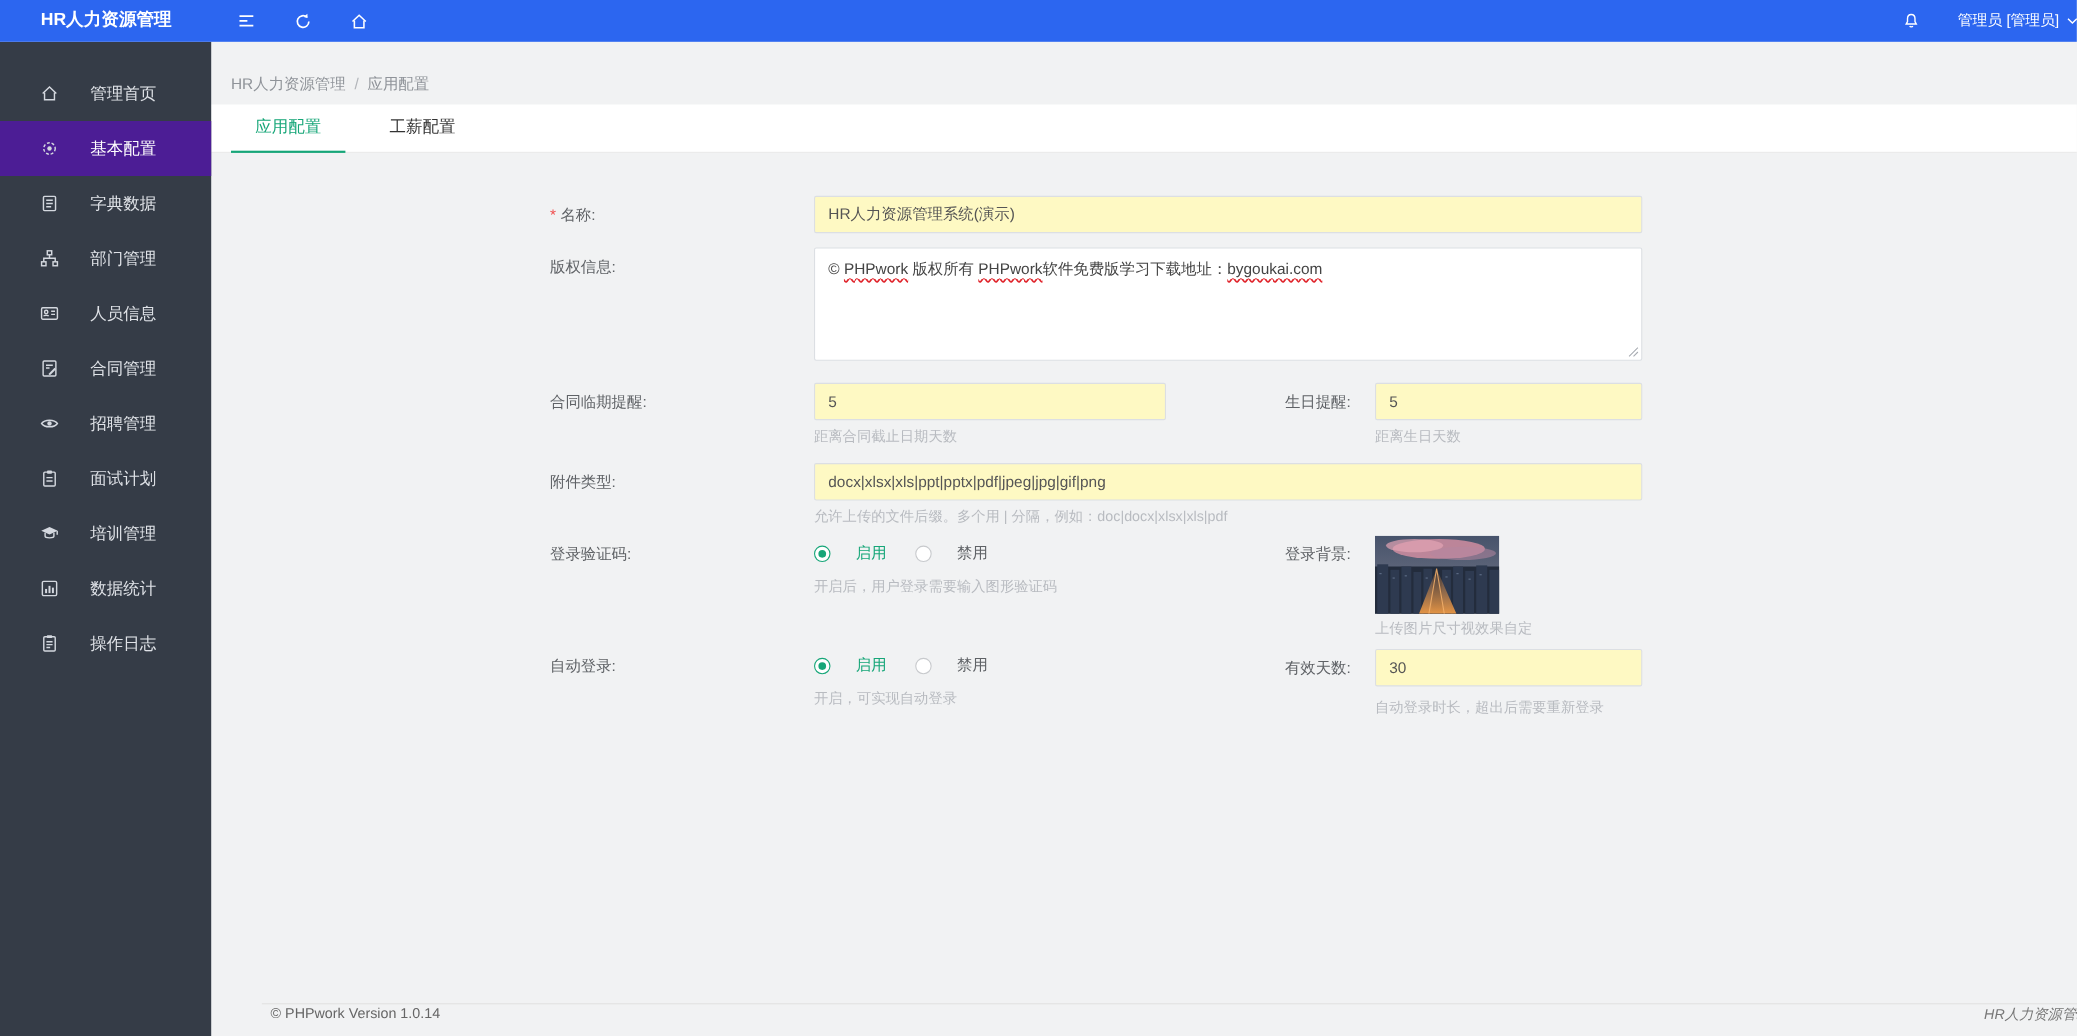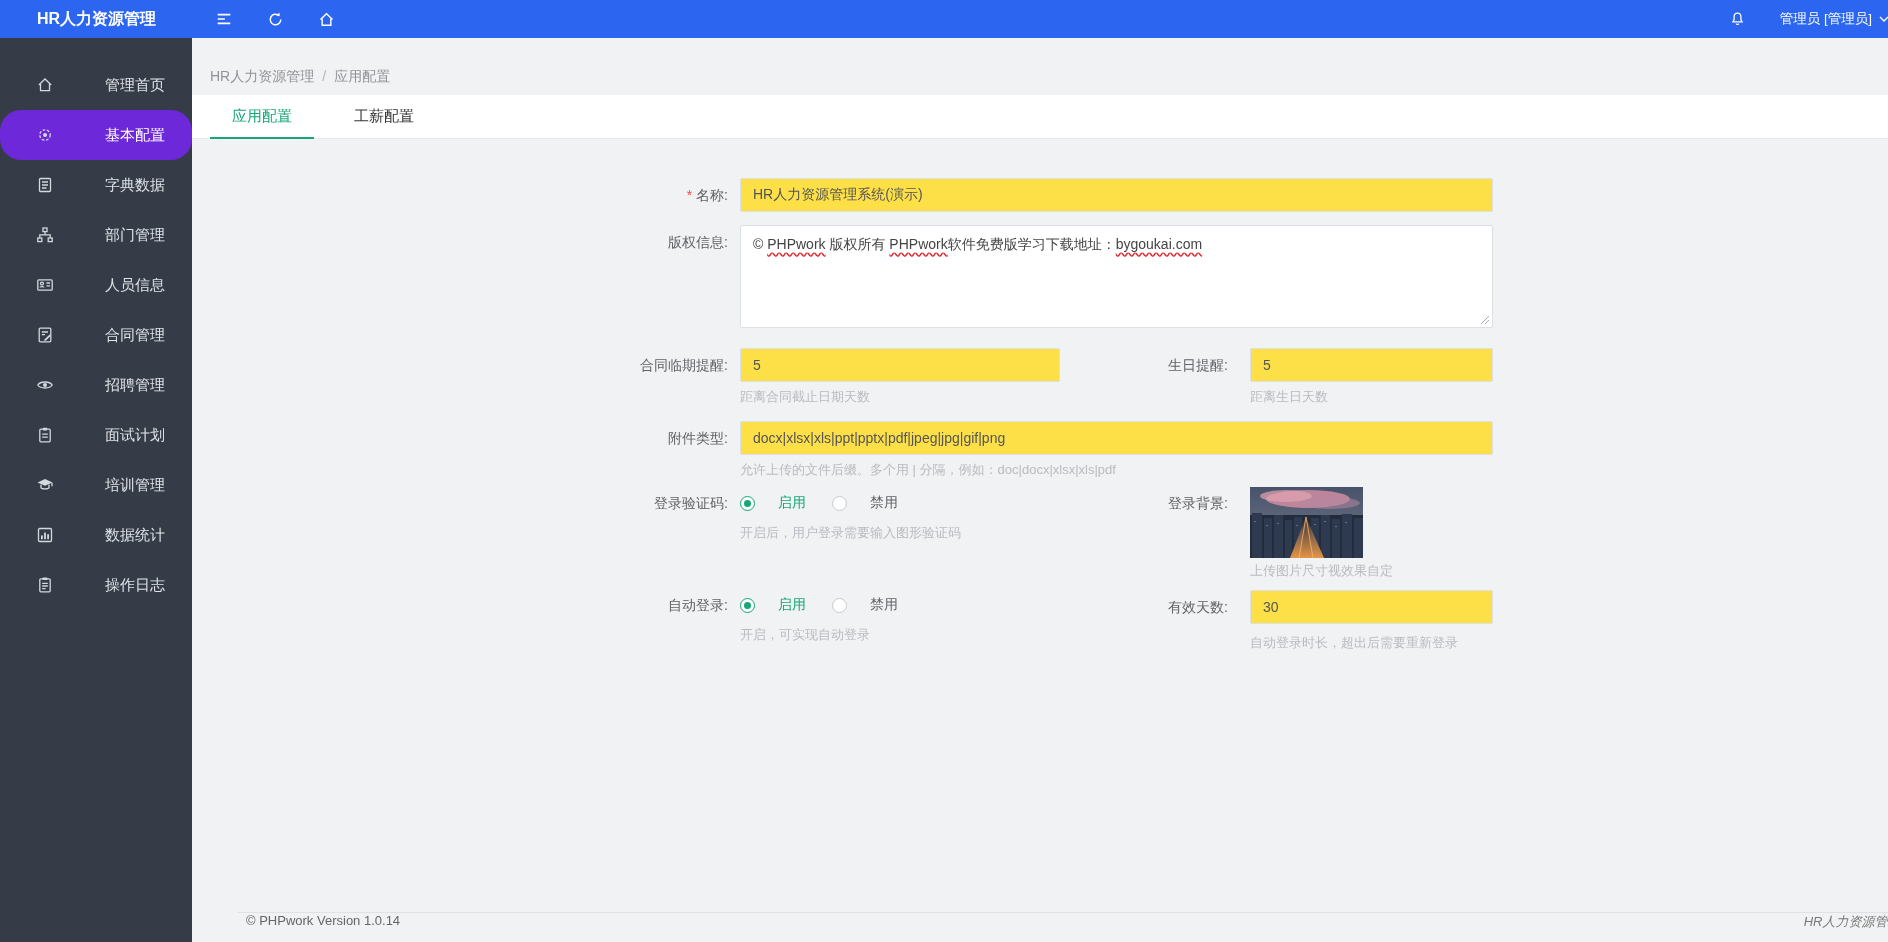--- a/index.html
+++ b/index.html
@@ -18,42 +18,42 @@
   .topbar-right { position:absolute; right:-6px; top:0; height:38px; display:flex; align-items:center; }
   .topbar-right .tb-icon { margin-right:30px; }
   .user-menu { display:flex; align-items:center; height:38px; font-size:13.5px; color:#fff; cursor:pointer; }
   .user-menu .chev { width:18px; height:18px; margin-left:4px; display:flex; align-items:center; }
   svg { display:block; }
 
   
   .sidebar { position:absolute; left:0; top:38px; width:192px; height:904px;
     background:#353c47; padding-top:22px; z-index:20; }
   .side-item { height:50px; display:flex; align-items:center; padding-left:36px;
-    color:#dfe2e7; font-size:15px; cursor:pointer;gap:23px; }
+    color:#dfe2e7; font-size:15px; cursor:pointer; }
   .side-item .s-ico { width:18px; height:18px; margin-right:28px; flex:0 0 18px; color:#d4d8df; }
-  .side-item.active { background:#6d28d9; color:#ffffff;border-radius:21px; }
+  .side-item.active { background:#4c1d95; color:#ffffff; }
 
   
   .main { position:absolute; left:192px; top:38px; width:1696px; height:904px; }
   .breadcrumb { position:absolute; left:18px; top:30px; font-size:14px; color:#8f9399; }
   .breadcrumb .sep { color:#b2b5ba; margin:0 8px; }
   .tabstrip { position:absolute; left:0; top:57px; width:1696px; height:44px;
     background:#fff; border-bottom:1px solid #e9e9e9; display:flex; padding-left:18px; }
   .tab { height:44px; line-height:42px; padding:0 22px; font-size:15px; color:#333;
     cursor:pointer; }
   .tab.active { color:#16a678; border-bottom:2px solid #16a678; }
   .tab + .tab { margin-left:18px; }
 
   
   .flabel { position:absolute; left:308px; width:228px; height:34px; line-height:34px;
-    text-align:right; font-size:14px; color:#5f6266; }
+    text-align:left; font-size:14px; color:#5f6266; }
   .flabel-r { position:absolute; left:844px; width:192px; height:34px; line-height:34px;
     text-align:right; font-size:14px; color:#5f6266; }
   .req { color:#f04b4b; margin-right:4px; font-size:14px; }
-  .finput { position:absolute; height:34px; background:#fde047; border:1px solid #dcdfe3;
+  .finput { position:absolute; height:34px; background:#fef9c3; border:1px solid #dcdfe3;
     border-radius:2px; padding:0 12px; font-size:14px; color:#555;
     font-family:"Liberation Sans","DejaVu Sans",sans-serif; outline:none; }
   .hint { position:absolute; font-size:13px; color:#b8bbc0; white-space:nowrap; }
   .ftextarea { position:absolute; left:548px; top:187px; width:753px; height:103px;
     background:#fff; border:1px solid #dcdfe3; border-radius:2px; padding:8px 12px;
     font-size:14px; color:#444; line-height:20px; }
   .grip { position:absolute; right:2px; bottom:2px; width:10px; height:10px; color:#a9adb3; }
   .misspelled { text-decoration:underline; text-decoration-style:wavy;
     text-decoration-color:#e0262d; text-underline-offset:3px; }
 

